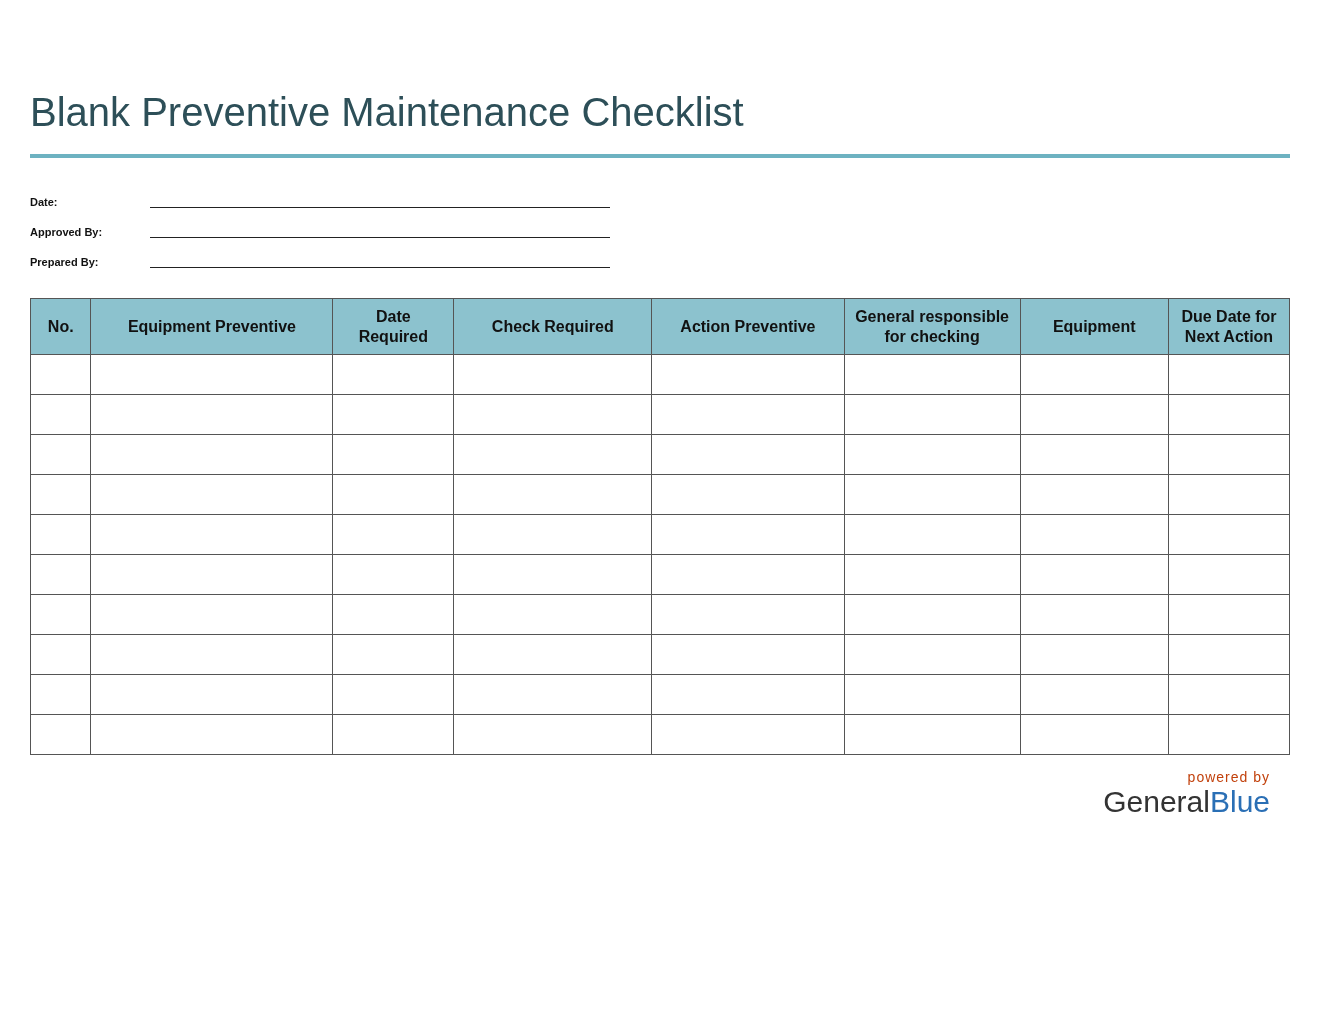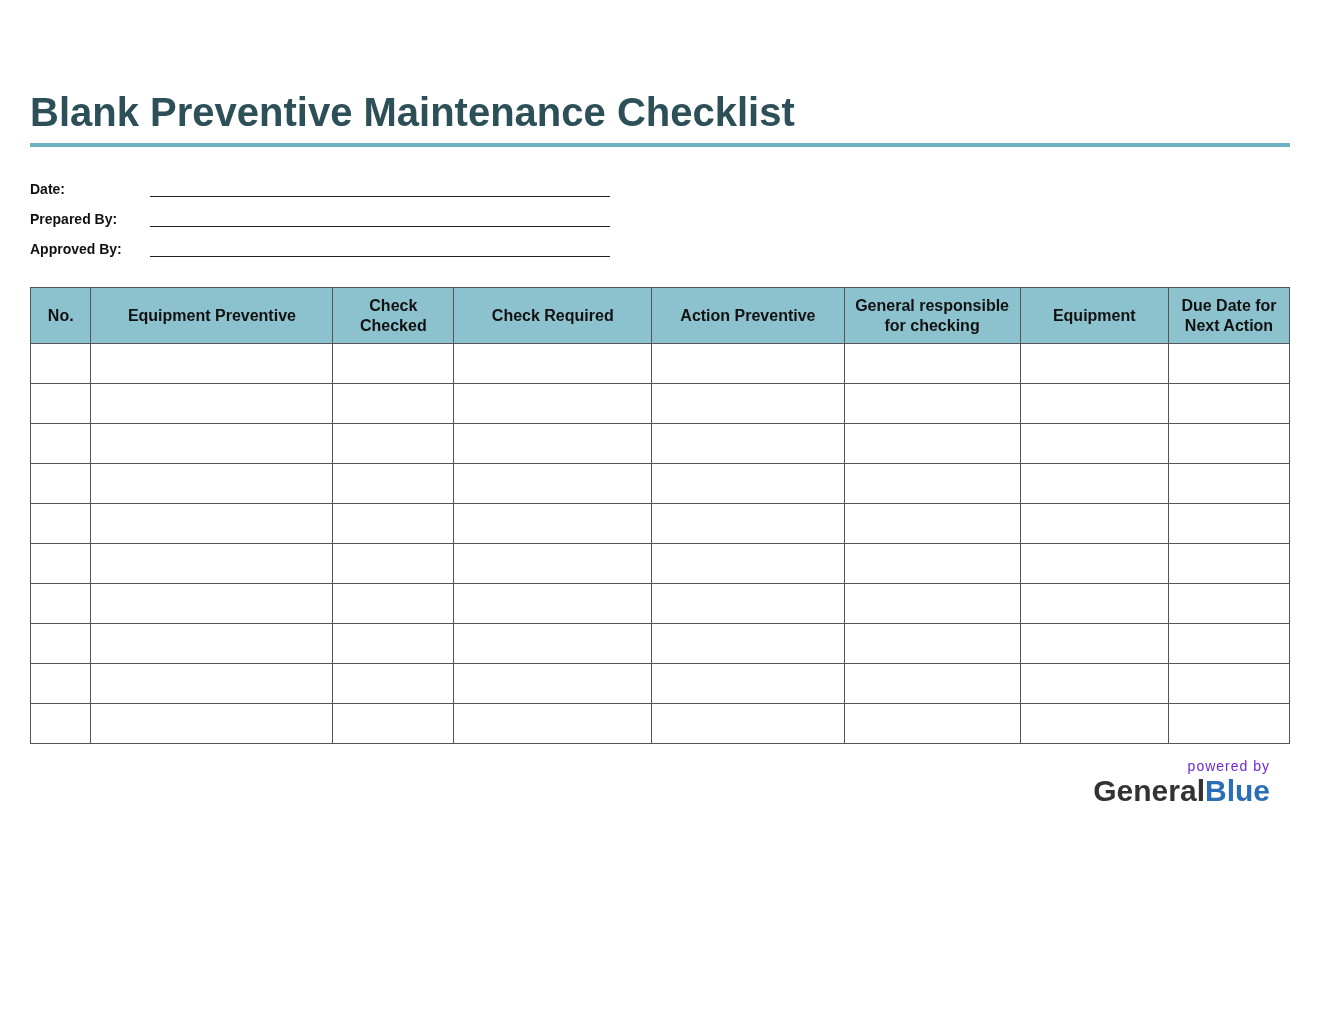--- a/index.html
+++ b/index.html
@@ -6,37 +6,37 @@
   body {
     background: #ffffff;
     font-family: "Segoe UI", Arial, sans-serif;
     width: 1320px;
     height: 1020px;
     padding: 90px 30px 30px 30px;
     color: #222;
   }
   .title {
     font-size: 40px;
-    font-weight: 700;
+    font-weight: 400;
     color: #2d4f58;
-    padding-bottom: 8px;
+    padding-bottom: 19px;
     border-bottom: 4px solid #6db2c1;
     margin-bottom: 30px;
   }
   .meta {
     margin-bottom: 30px;
   }
   .meta-row {
     display: flex;
     align-items: flex-end;
     margin-bottom: 10px;
   }
   .meta-label {
     font-weight: 700;
-    font-size: 14px;
+    font-size: 11px;
     width: 120px;
     color: #111;
   }
   .meta-line {
     width: 460px;
     border-bottom: 1.5px solid #222;
     height: 20px;
   }
   table {
     border-collapse: collapse;
@@ -69,68 +69,68 @@
   .col-pers  { width: 160px; }
   .col-sig   { width: 135px; }
   .col-due   { width: 110px; }
   .footer {
     text-align: right;
     margin-top: 14px;
     padding-right: 20px;
   }
   .powered {
     font-size: 14px;
-    color: #6d28d9;
+    color: #c2410c;
     letter-spacing: 1px;
   }
   .brand {
     font-size: 30px;
-    font-weight: 700;
+    font-weight: 400;
     line-height: 1;
     margin-top: 2px;
   }
   .brand .g { color: #333; }
   .brand .b { color: #2a6fb5; }
 </style>
 </head>
 <body>
 
 <h1 class="title">Blank Preventive Maintenance Checklist</h1>
 
 <div class="meta">
   <div class="meta-row">
     <div class="meta-label">Date:</div>
     <div class="meta-line"></div>
   </div>
   <div class="meta-row">
+    <div class="meta-label">Approved By:</div>
+    <div class="meta-line"></div>
+  </div>
+  <div class="meta-row">
     <div class="meta-label">Prepared By:</div>
-    <div class="meta-line"></div>
-  </div>
-  <div class="meta-row">
-    <div class="meta-label">Approved By:</div>
     <div class="meta-line"></div>
   </div>
 </div>
 
 <table>
   <colgroup>
     <col class="col-no">
       <col class="col-desc">
       <col class="col-date">
       <col class="col-act-r">
     <col class="col-act-c">
       <col class="col-pers">
       <col class="col-sig">
       <col class="col-due">
   </colgroup>
   <thead>
     <tr>
       <th>No.</th>
       <th>Equipment Preventive</th>
-      <th>Check Checked</th>
+      <th>Date Required</th>
       <th>Check Required</th>
       <th>Action Preventive</th>
       <th>General responsible for checking</th>
       <th>Equipment</th>
       <th>Due Date for Next Action</th>
     </tr>
   </thead>
   <tbody id="tbody">
       <tr>
         <td></td>

